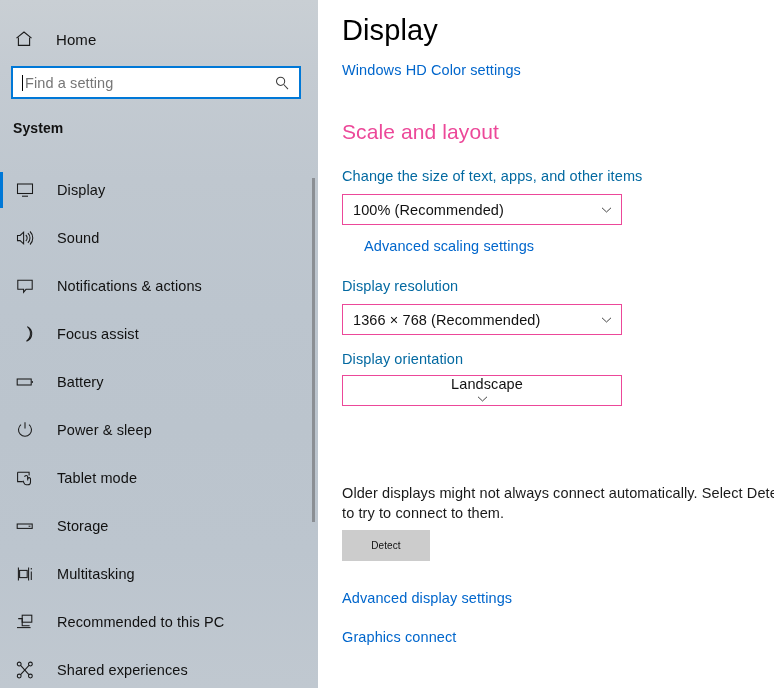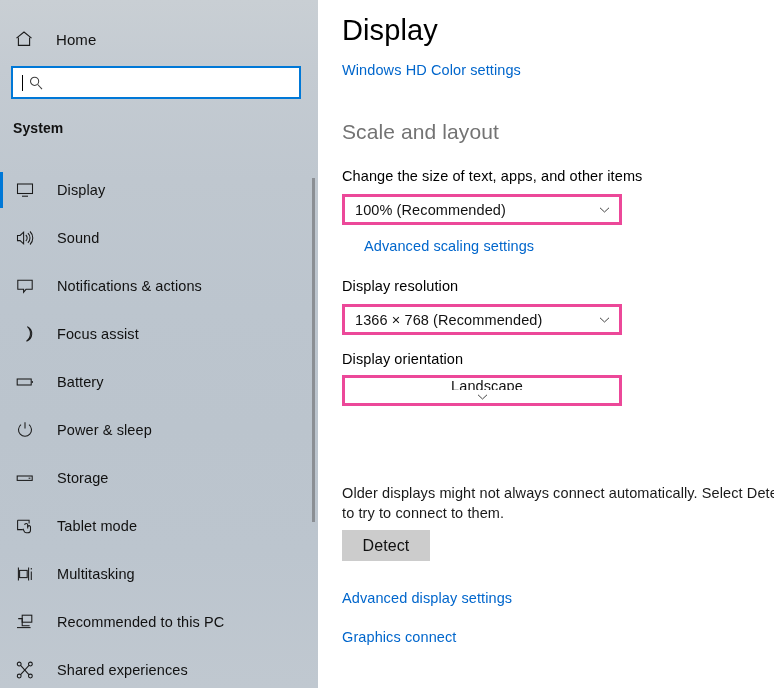--- a/index.html
+++ b/index.html
@@ -200,45 +200,45 @@
   }
   .hd-link {
     position: absolute;
     left: 24px;
     top: 62px;
   }
   .section-head {
     position: absolute;
     left: 24px;
     font-size: 21px;
-    color: #737373;
+    color: #ec4899;
     letter-spacing: 0.1px;
     white-space: nowrap;
   }
   .sh-scale { top: 120px; }
   .sh-multi { top: 438px; }
 
   .field-label {
     position: absolute;
     left: 24px;
     font-size: 14.5px;
-    color: #000000;
+    color: #0369a1;
     letter-spacing: 0.1px;
     white-space: nowrap;
   }
   .lbl-scale { top: 168px; }
   .lbl-res   { top: 278px; text-align: center; }
   .lbl-orient{ top: 351px; }
 
   .combo {
     position: absolute;
     left: 24px;
     width: 280px;
     height: 31px;
-    border: 3px solid #ec4899;
+    border: 1px solid #ec4899;
     background: #ffffff;
     box-sizing: border-box;
     display: flex;
     align-items: center;
     cursor: default;
   }
   .combo .val {
     flex: 1 1 auto;
     font-size: 14.5px;
     color: #111111;
@@ -278,21 +278,21 @@
   }
   .detect-btn {
     position: absolute;
     left: 24px;
     top: 530px;
     width: 88px;
     height: 31px;
     background: #cccccc;
     border: 1px solid #cccccc;
     box-sizing: border-box;
-    font-size: 16px;
+    font-size: 10px;
     color: #111111;
     font-family: "Liberation Sans", sans-serif;
     letter-spacing: 0.1px;
     cursor: default;
     padding: 0;
   }
   .adv-display-link { position: absolute; left: 24px; top: 590px; }
   .graphics-link    { position: absolute; left: 24px; top: 629px; }
 </style>
 </head>
@@ -307,20 +307,21 @@
         <svg width="20" height="20" viewBox="0 0 20 20" fill="none" stroke="#1a1a1a" stroke-width="1.1">
           <path d="M2.5 9.2 L10 3 L17.5 9.2"></path>
           <path d="M4.4 8.6 V16.4 H15.6 V8.6"></path>
         </svg>
       </span>
       <span class="home-label">Home</span>
     </div>
 
     <div class="search-box">
       <span class="search-caret"></span>
+      <span class="search-placeholder">Find a setting</span>
       <span class="search-icon">
         <svg width="16" height="16" viewBox="0 0 16 16" fill="none" stroke="#3c3c3c" stroke-width="1.05">
           <circle cx="6.6" cy="6.3" r="4.1"></circle>
           <path d="M9.7 9.5 L14 14.2"></path>
         </svg>
       </span>
     </div>
 
     <div class="group-title">System</div>
 
@@ -389,38 +390,38 @@
             <path d="M10 2.2 v6.4"></path>
           </svg>
         </span>
         <span class="nav-label">Power &amp; sleep</span>
       </div>
 
       <div class="nav-item">
         <span class="sel-bar"></span>
         <span class="nav-icon">
           <svg width="20" height="20" viewBox="0 0 20 20" fill="none" stroke="currentColor" stroke-width="1.05">
-            <rect x="2.2" y="8" width="15" height="4.4"></rect>
-            <path d="M13.6 10.2 h1.8"></path>
-          </svg>
-        </span>
-        <span class="nav-label">Storage</span>
-      </div>
-
-      <div class="nav-item">
-        <span class="sel-bar"></span>
-        <span class="nav-icon">
-          <svg width="20" height="20" viewBox="0 0 20 20" fill="none" stroke="currentColor" stroke-width="1.05">
             <path d="M2.6 4.2 h11.5 v3.4"></path>
             <path d="M2.6 4.2 v9.4 h5.2"></path>
             <path d="M9.7 9 a1.5 1.5 0 0 1 3 0 v3.4"></path>
             <path d="M12.7 11 a1.4 1.4 0 0 1 2.8 0 v3.2 a2.6 2.6 0 0 1 -2.6 2.6 h-1.6 a2.4 2.4 0 0 1 -2.2 -1.6 l-1.1 -2.4"></path>
           </svg>
         </span>
         <span class="nav-label">Tablet mode</span>
+      </div>
+
+      <div class="nav-item">
+        <span class="sel-bar"></span>
+        <span class="nav-icon">
+          <svg width="20" height="20" viewBox="0 0 20 20" fill="none" stroke="currentColor" stroke-width="1.05">
+            <rect x="2.2" y="8" width="15" height="4.4"></rect>
+            <path d="M13.6 10.2 h1.8"></path>
+          </svg>
+        </span>
+        <span class="nav-label">Storage</span>
       </div>
 
       <div class="nav-item">
         <span class="sel-bar"></span>
         <span class="nav-icon">
           <svg width="20" height="20" viewBox="0 0 20 20" fill="none" stroke="currentColor" stroke-width="1.05">
             <path d="M3.4 3.6 v12.8"></path>
             <rect x="4.6" y="6.4" width="7.6" height="7.2"></rect>
             <path d="M13.6 3.6 v12.8"></path>
             <path d="M16.3 4 v1.4"></path>

